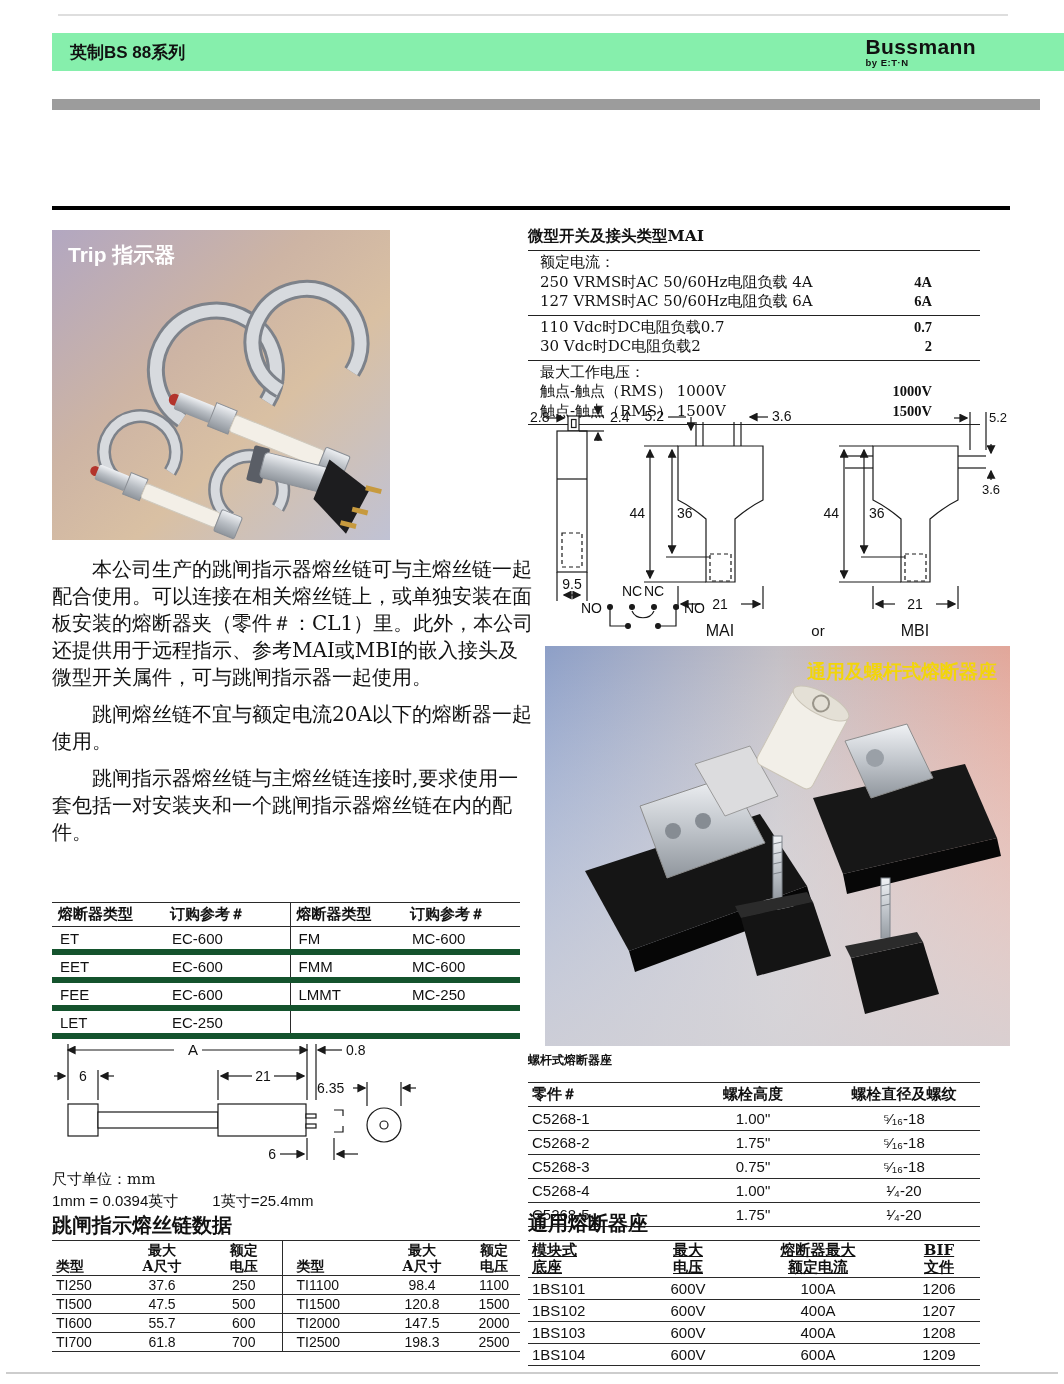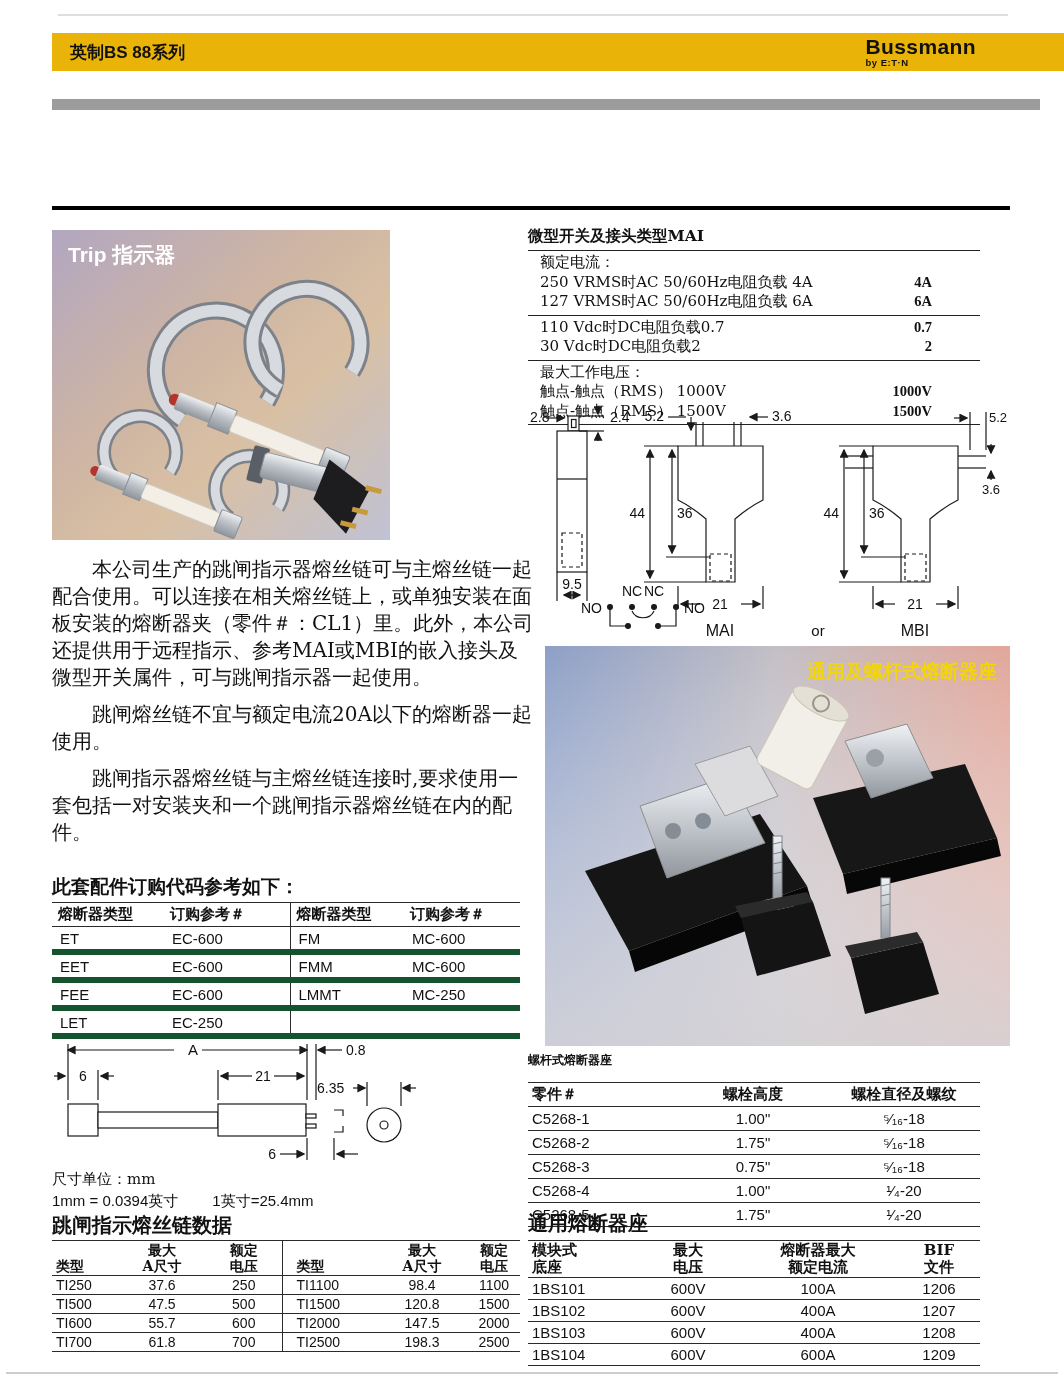--- a/index.html
+++ b/index.html
@@ -1,20 +1,20 @@
 <!DOCTYPE html>
 <html><head>
 <meta charset="utf-8">
 <style>
   html,body{margin:0;padding:0;background:#e8e8e8;}
   .page{position:relative;width:1064px;height:1384px;background:#fff;margin:0 auto;
         font-family:"Liberation Sans",sans-serif;color:#111;overflow:hidden;}
   .serif{font-family:"DejaVu Serif",serif;}
   .topline{position:absolute;left:58px;top:14px;width:950px;height:2px;background:#dedede;}
-  .yellowbar{position:absolute;left:52px;top:33px;width:1012px;height:38px;background:#eab308;
+  .yellowbar{position:absolute;left:52px;top:33px;width:1012px;height:38px;background:#86efac;
              display:flex;align-items:center;justify-content:space-between;box-sizing:border-box;
              padding:0 88px 0 18px;}
   .series{font-weight:bold;font-size:17px;}
   .brand{line-height:1;text-align:left;}
   .brand-name{font-weight:bold;font-size:21px;letter-spacing:.4px;}
   .brand-sub{font-size:9.5px;font-weight:bold;margin-top:1px;letter-spacing:.5px;}
   .graybar{position:absolute;left:52px;top:99px;width:988px;height:11px;background:#9c9c9c;}
   .h1{position:absolute;left:50px;top:150px;font-size:36px;font-weight:bold;letter-spacing:2px;}
   .title-rule{position:absolute;left:52px;top:206px;width:958px;height:4px;background:#000;}
 
@@ -60,21 +60,21 @@
   .stud-title{position:absolute;left:528px;top:1052px;font-size:12px;font-weight:bold;}
   .stud{position:absolute;left:528px;top:1082px;width:452px;font-size:15px;}
   .stud th{border-top:1.5px solid #2a2a2a;border-bottom:1px solid #2a2a2a;text-align:center;
            padding:2px;font-family:"DejaVu Serif",serif;}
   .stud td{border-bottom:1px solid #2a2a2a;text-align:center;padding:2.5px 2px;}
   .stud .c0{text-align:left;padding-left:4px;}
 
   .uni-title{position:absolute;left:528px;top:1210px;font-size:20px;font-weight:bold;}
   .uni{position:absolute;left:528px;top:1240px;width:452px;font-size:15px;}
   .uni th{border-top:1.5px solid #2a2a2a;border-bottom:1px solid #2a2a2a;vertical-align:bottom;
-          text-align:center;line-height:17px;padding:1px 2px;font-family:"DejaVu Serif",serif;}
+          text-align:center;line-height:17px;padding:1px 2px;font-family:"DejaVu Serif",serif;text-decoration:underline;}
   .uni td{border-bottom:1px solid #2a2a2a;text-align:center;padding:2px;height:17px;}
   .uni .c0{text-align:left;padding-left:4px;}
 
   .bottomline{position:absolute;left:6px;top:1372px;width:1052px;height:2px;background:#cdcdcd;}
   svg text{font-family:"Liberation Sans",sans-serif;}
 </style>
 </head>
 <body>
 
 <div class="page">
@@ -281,21 +281,20 @@
       <text x="156" y="209">NO</text>
     </g>
   </svg>
 
   <div class="paragraphs serif">
     <p>本公司生产的跳闸指示器熔丝链可与主熔丝链一起配合使用。可以连接在相关熔丝链上，或单独安装在面板安装的熔断器夹（零件＃：CL1）里。此外，本公司还提供用于远程指示、参考MAI或MBI的嵌入接头及微型开关属件，可与跳闸指示器一起使用。</p>
     <p>跳闸熔丝链不宜与额定电流20A以下的熔断器一起使用。</p>
     <p>跳闸指示器熔丝链与主熔丝链连接时,要求使用一套包括一对安装夹和一个跳闸指示器熔丝链在内的配件。</p>
   </div>
 
-  <div class="acc-heading serif">此套配件订购代码参考如下：</div>
   <table class="acc">
     <colgroup>
         <col style="width:112px">
         <col style="width:126px">
         <col style="width:114px">
         <col style="width:116px">
       </colgroup>
     <thead>
       <tr>
         <th>熔断器类型</th>

